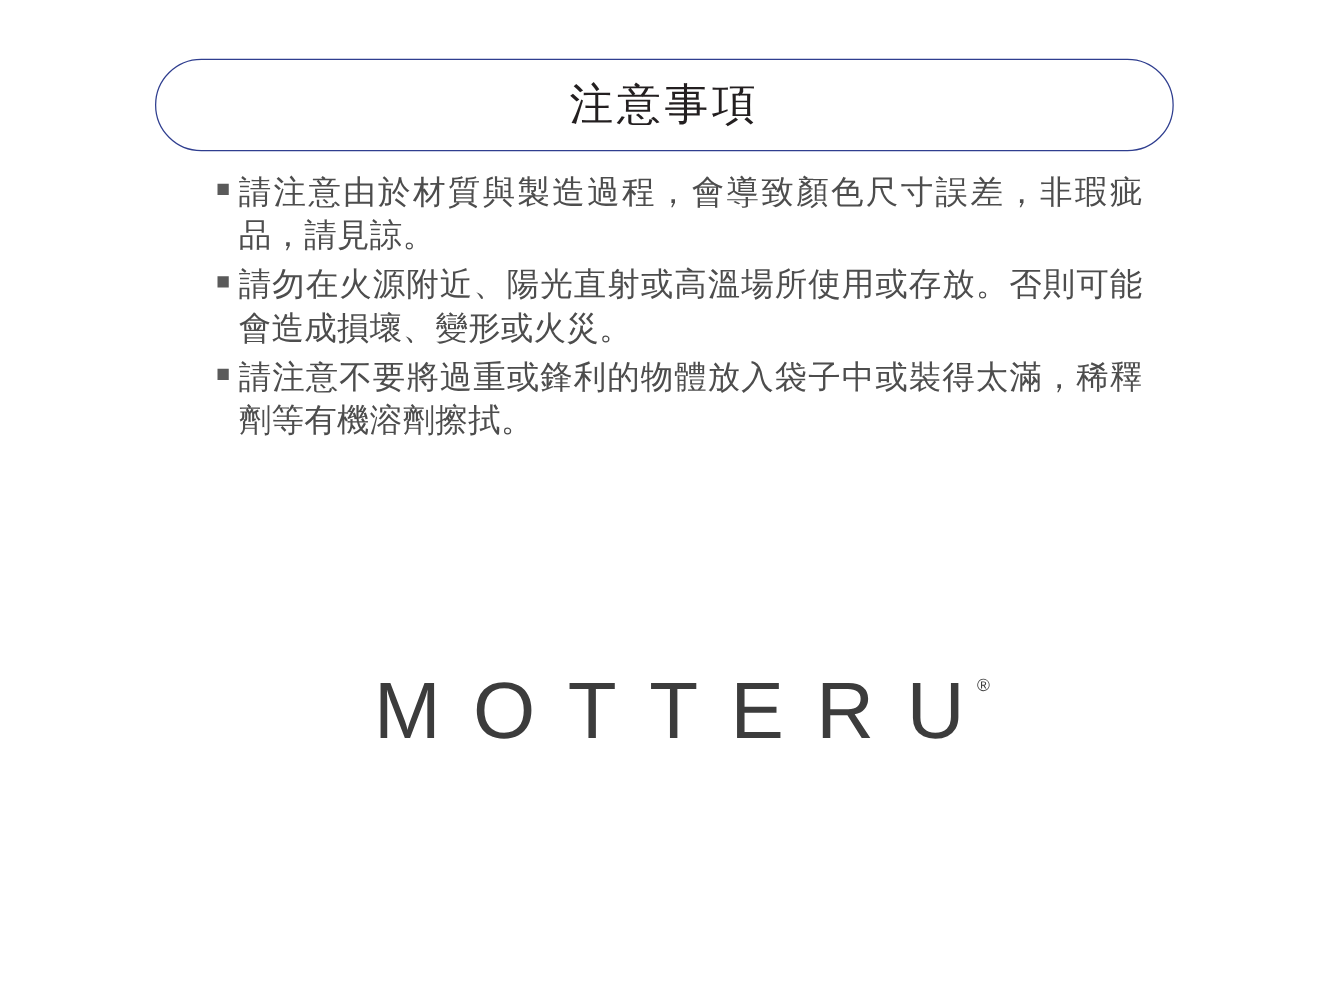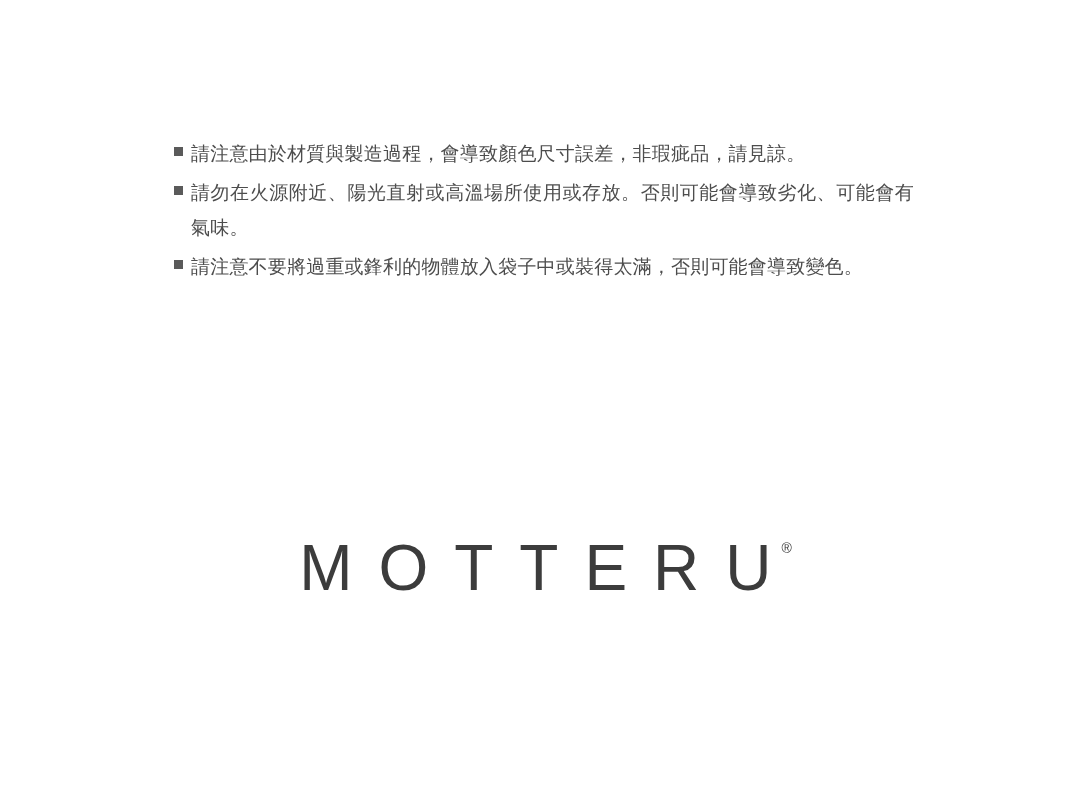--- a/index.html
+++ b/index.html
@@ -61,21 +61,21 @@
   }
   .bullet-square {
     flex: 0 0 auto;
     width: 9px;
     height: 9px;
     background: #5a5a5a;
     margin-top: 11px;
     margin-right: 8px;
   }
   .notice-text {
-    font-size: 19px;
+    font-size: 26px;
     line-height: 35px;
     color: #4d4d4d;
     letter-spacing: 0.2px;
     text-align: justify;
     text-justify: inter-ideograph;
   }
 
   
   .brand {
     position: absolute;
@@ -101,37 +101,40 @@
     margin-top: 4px;
     margin-left: -16px;
     color: #3c3c3c;
   }
 </style>
 </head>
 <body>
 
 <div class="page">
 
+  <div class="title-pill">
+    <div class="title-text">注意事項</div>
+  </div>
 
   <div class="notice-list">
 
     <div class="notice-item">
       <span class="bullet-square"></span>
       <span class="notice-text">請注意由於材質與製造過程，會導致顏色尺寸誤差，非瑕疵品，請見諒。</span>
     </div>
 
 
     <div class="notice-item">
       <span class="bullet-square"></span>
-      <span class="notice-text">請勿在火源附近、陽光直射或高溫場所使用或存放。否則可能會導致劣化、可能會有氣味。</span>
+      <span class="notice-text">請勿在火源附近、陽光直射或高溫場所使用或存放。否則可能會造成損壞、變形或火災。</span>
     </div>
 
     <div class="notice-item">
       <span class="bullet-square"></span>
-      <span class="notice-text">請注意不要將過重或鋒利的物體放入袋子中或裝得太滿，否則可能會導致變色。</span>
+      <span class="notice-text">請注意不要將過重或鋒利的物體放入袋子中或裝得太滿，稀釋劑等有機溶劑擦拭。</span>
     </div>
 
 
   </div>
 
   <div class="brand">
     <span class="brand-word">MOTTERU</span><span class="brand-reg">®</span>
   </div>
 
 </div>

